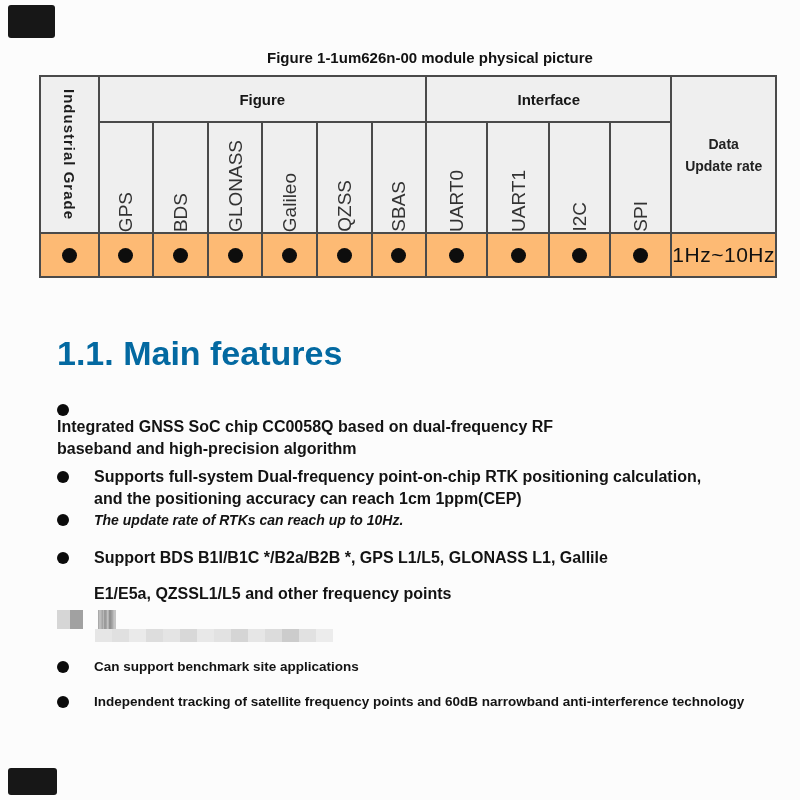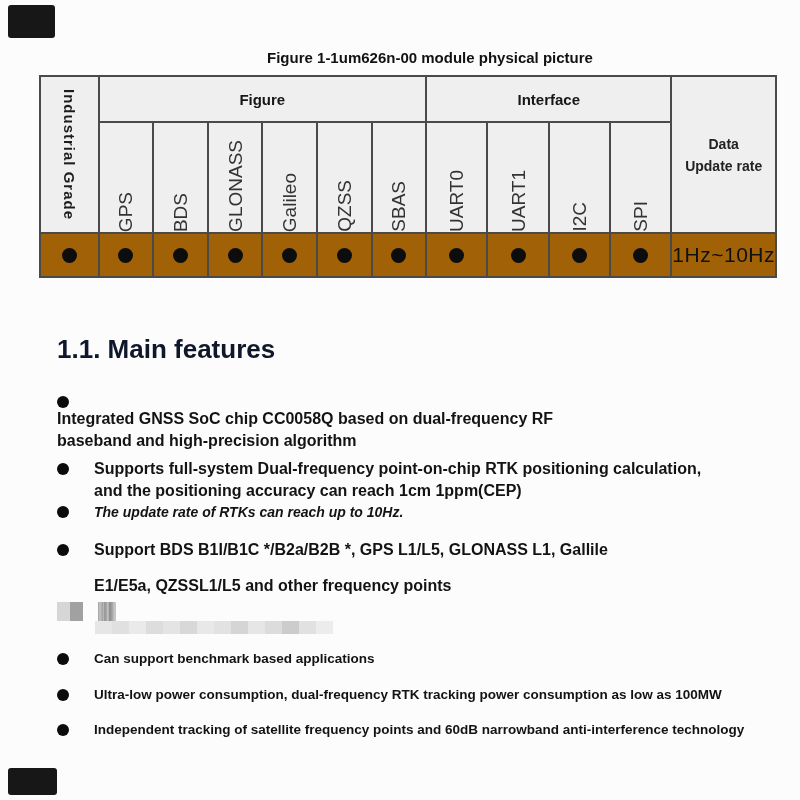--- a/index.html
+++ b/index.html
@@ -30,30 +30,30 @@
     font-size:15px; font-weight:bold; color:#161616;}
   .subcols{flex:1; display:flex; border-top:2px solid #4a4a4a;}
   .subcol{flex:1; display:flex; flex-direction:column; border-left:2px solid #4a4a4a;}
   .subcol:first-child{border-left:none;}
   .labelcell{flex:1; display:flex; justify-content:center; align-items:flex-end; overflow:hidden;}
   .vtext-ccw{writing-mode:vertical-rl; transform:rotate(180deg);
     font-size:19px; color:#333; margin-top:4px; line-height:1;}
   .ind-cell{flex:1; display:flex; align-items:center; justify-content:center;}
   .vtext-cw{writing-mode:vertical-rl; font-size:15px; font-weight:bold;
     color:#1d1d1d; letter-spacing:1px; line-height:1;}
-  .dotcell{height:44px; background:#a16207; border-top:2px solid #4a4a4a;
+  .dotcell{height:44px; background:#fdba74; border-top:2px solid #4a4a4a;
     display:flex; align-items:center; justify-content:center;}
   .dot{width:15px; height:15px; border-radius:50%; background:#0d0d0d;}
   .datahead{flex:1; display:flex; flex-direction:column; align-items:center;
     justify-content:center; gap:6px; font-size:14px; font-weight:bold; color:#222;}
   .ratecell{font-size:21px; font-weight:normal; color:#111; letter-spacing:0.5px;}
 
   
   .features{position:absolute; left:57px; top:334px; width:720px;}
-  .features h1{margin:0 0 26px 0; font-size:26px; font-weight:bold; color:#0f172a; letter-spacing:0;}
+  .features h1{margin:0 0 26px 0; font-size:34px; font-weight:bold; color:#0369a1; letter-spacing:0;}
   .feat{display:flex; align-items:flex-start;}
   .fdot{flex:0 0 12px; width:12px; height:12px; border-radius:50%; background:#0b0b0b; margin-right:25px;}
   .ftext{white-space:pre-line; font-weight:bold; color:#131313;}
   .feat.lg .ftext{font-size:16px; line-height:22px;}
   .feat.lg .fdot{margin-top:5px;}
   .feat.md .ftext{font-size:14px; line-height:20px;}
   .feat.md .fdot{margin-top:4px;}
   .feat.sm .ftext{font-size:13.5px; line-height:20px;}
   .feat.sm .fdot{margin-top:4px;}
   .feat.wide .ftext{line-height:36px;}
@@ -257,25 +257,21 @@
           <span style="background: rgb(230, 230, 230);"></span>
           <span style="background: rgb(220, 220, 220);"></span>
           <span style="background: rgb(204, 204, 204);"></span>
           <span style="background: rgb(225, 225, 225);"></span>
           <span style="background: rgb(236, 236, 236);"></span>
         </div>
     </div>
 
     <div class="feat sm i6">
       <span class="fdot"></span>
-      <span class="ftext">Can support benchmark based applications</span>
-    </div>
-    <div class="feat sm i7">
-      <span class="fdot"></span>
-      <span class="ftext">Ultra-low power consumption, dual-frequency RTK tracking power consumption as low as 100MW</span>
+      <span class="ftext">Can support benchmark site applications</span>
     </div>
     <div class="feat sm i8">
       <span class="fdot"></span>
       <span class="ftext">Independent tracking of satellite frequency points and 60dB narrowband anti-interference technology</span>
     </div>
   </div>
 
 </div>
 
 </body></html>

